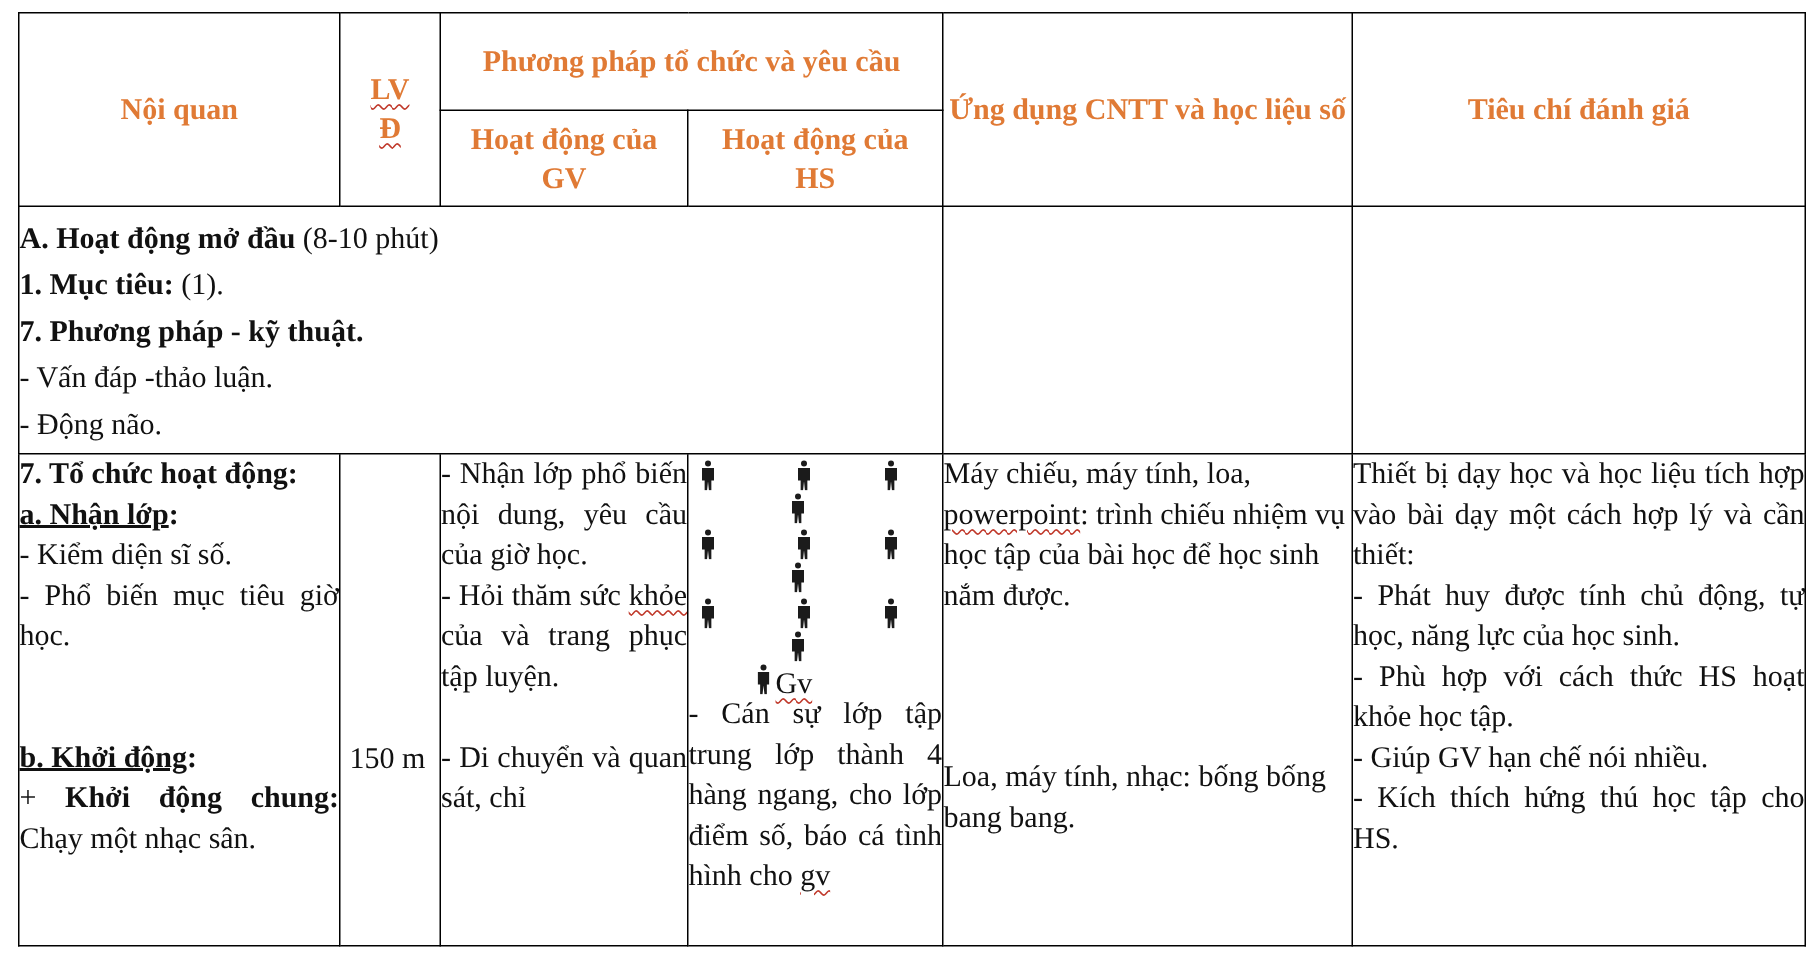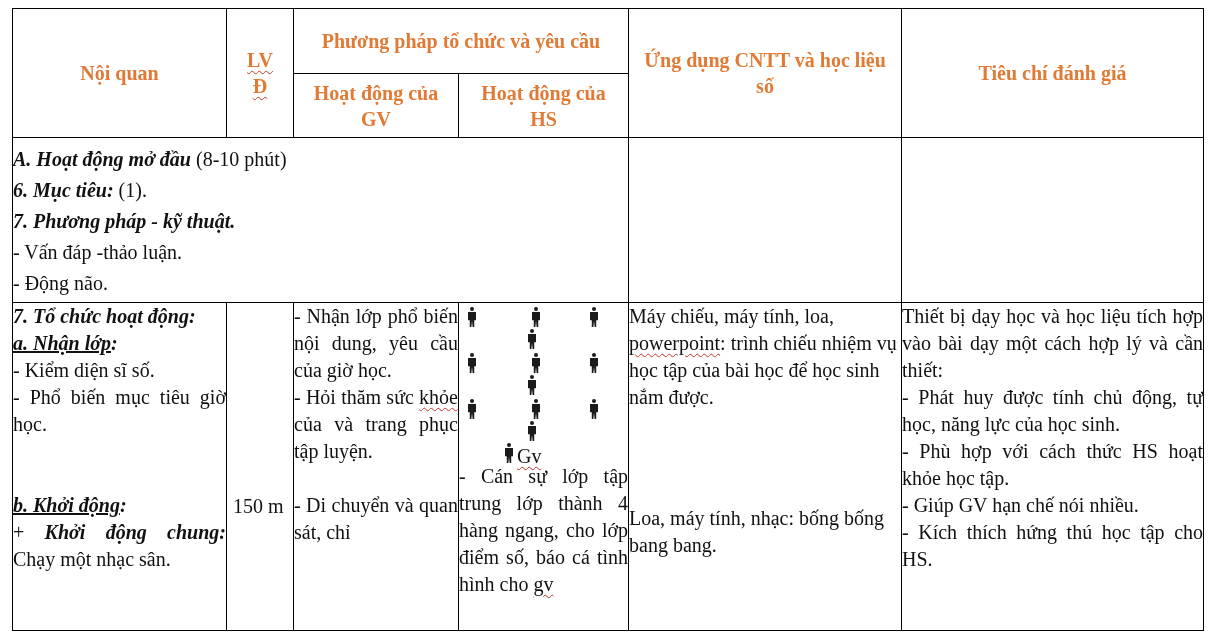--- a/index.html
+++ b/index.html
@@ -5,21 +5,21 @@
   html, body { margin: 0; padding: 0; background: #ffffff; }
   body { width: 1213px; height: 644px; position: relative; overflow: hidden;
          font-family: "Liberation Serif", "DejaVu Serif", serif; color: #111; }
   table.lesson { position: absolute; left: 12px; top: 8px; border-collapse: collapse; table-layout: fixed; width: 1191px; }
   table.lesson td { border: 1.5px solid #000; vertical-align: top; padding: 0; }
   .hdr { color: #e07a35; font-weight: bold; font-size: 20px; text-align: center; vertical-align: middle !important; line-height: 26px; }
   .sq { text-decoration: underline wavy #c0392b; text-decoration-thickness: 1px; text-underline-offset: 3px; }
   .body-txt { font-size: 20px; line-height: 27px; padding: 4px 8px 0 8px; }
   .body-txt .line { display: block; }
   .just { text-align: justify; }
-  .b { font-weight: bold; font-style: italic; }
+  .b { font-weight: bold; }
   .u { text-decoration: underline; }
   .center { }
   .figure { position: relative; height: 160px; }
   .person { position: absolute; width: 10px; height: 20px; }
   .person .hd { position: absolute; left: 3px; top: 0; width: 4px; height: 4px; border-radius: 50%; background: #1b1b1b; }
   .person .bd { position: absolute; left: 1px; top: 5px; width: 8px; height: 15px; background: #1b1b1b; clip-path: polygon(0 0,100% 0,100% 55%,78% 55%,78% 100%,58% 100%,50% 60%,42% 100%,22% 100%,22% 55%,0 55%); }
   .gv-label { position: absolute; left: 58px; top: 140px; font-size: 20px; }
 </style>
 </head>
 <body>
@@ -34,32 +34,32 @@
       <col style="width:302px">
   </colgroup>
   <tbody>
       <tr style="height:65px">
     <td class="hdr" rowspan="2"><span>Nội quan</span></td>
     <td class="hdr" rowspan="2">
       <span class="sq">LV</span><br>
       <span class="sq">Đ</span>
     </td>
     <td class="hdr" colspan="2" style="padding:4px 10px"><span>Phương pháp tổ chức và yêu cầu</span></td>
-    <td class="hdr" rowspan="2" style="padding:0 14px"><span>Ứng dụng CNTT và học liệu số</span></td>
+    <td class="hdr" rowspan="2" style="padding:0 3px"><span>Ứng dụng CNTT và học liệu số</span></td>
     <td class="hdr" rowspan="2"><span>Tiêu chí đánh giá</span></td>
   </tr>
   <tr style="height:64px">
     <td class="hdr" style="padding:0 8px"><span>Hoạt động của GV</span></td>
     <td class="hdr" style="padding:0 8px"><span>Hoạt động của HS</span></td>
   </tr>
 
   <tr style="height:165px">
     <td colspan="4" class="body-txt" style="padding-top:6px;line-height:31px">
       <span class="line"><span class="b">A. Hoạt động mở đầu</span><span> (8-10 phút)</span></span>
-      <span class="line"><span class="b">6. Mục tiêu:</span><span> (1).</span></span>
+      <span class="line"><span class="b">1. Mục tiêu:</span><span> (1).</span></span>
       <span class="line b">7. Phương pháp - kỹ thuật.</span>
       <span class="line">- Vấn đáp -thảo luận.</span>
       <span class="line">- Động não.</span>
     </td>
     <td></td>
     <td></td>
   </tr>
 
   <tr style="height:328px">
     <td class="body-txt just">

